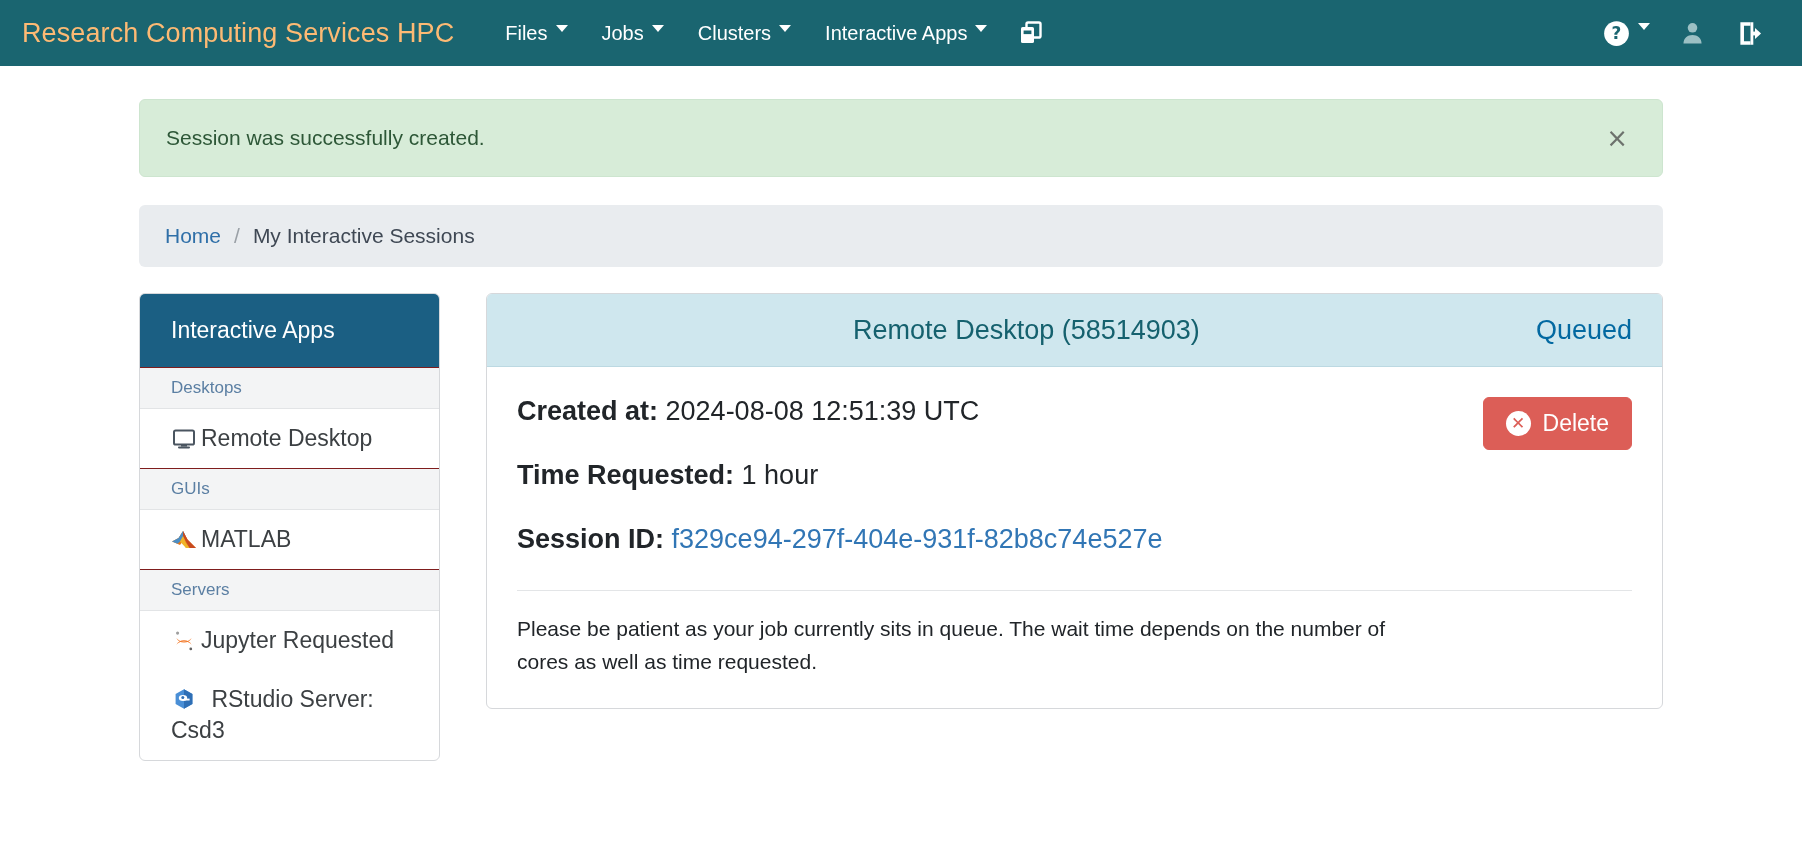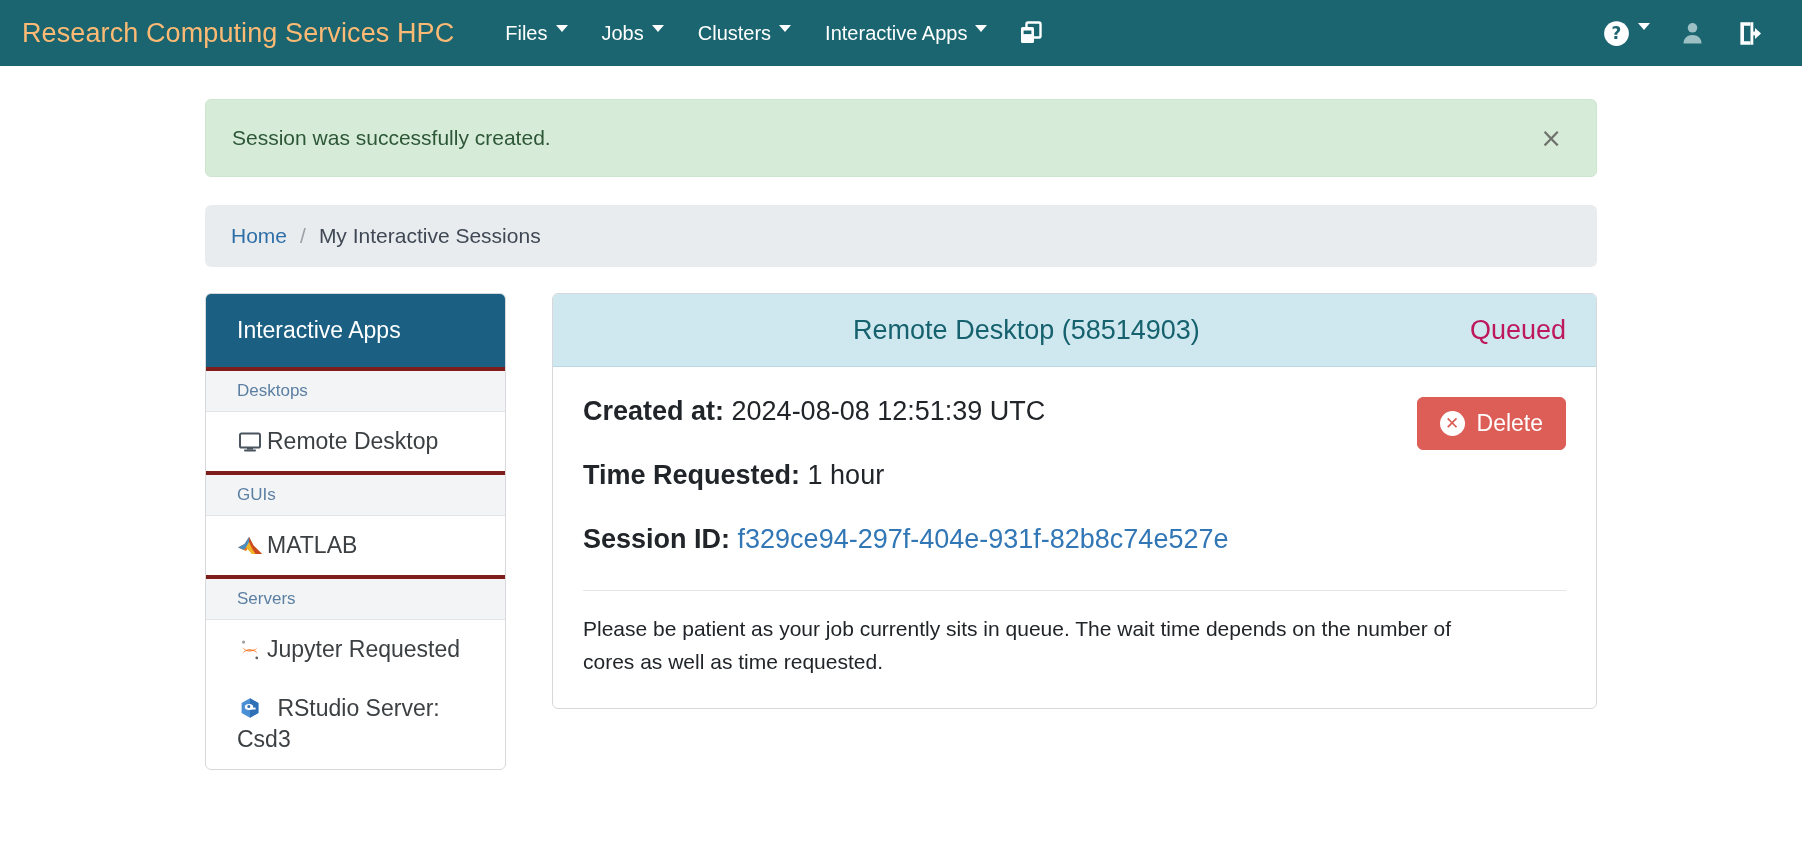--- a/index.html
+++ b/index.html
@@ -55,21 +55,21 @@
     margin-left: auto;
     display: flex;
     align-items: center;
     gap: 4px;
     padding-right: 8px;
   }
   .nav-right .nav-item { padding: 10px 12px; }
 
   
   .container {
-    width: 1392px;
+    width: 1524px;
     margin: 0 auto;
     padding-top: 33px;
   }
 
   
   .alert {
     background: #d7ecd8;
     border: 1px solid #cde5cf;
     border-radius: 6px;
     padding: 22px 26px;
@@ -121,21 +121,21 @@
     background: #ffffff;
   }
   .sidebar-header {
     background: #1b5f83;
     color: #ffffff;
     font-size: 23px;
     padding: 23px 31px;
   }
   .group-label {
     background: #f3f4f5;
-    border-top: 4px solid #7f1d1d;
+    border-top: 1px solid #7f1d1d;
     border-bottom: 1px solid #e2e4e6;
     color: #5b7fa3;
     font-size: 17px;
     padding: 10px 31px;
   }
   .app-item {
     display: flex;
     align-items: center;
     gap: 4px;
     padding: 14px 31px;
@@ -173,21 +173,21 @@
     height: 72px;
     text-align: center;
   }
   .card-title {
     font-size: 27px;
     color: #15616e;
     flex: 1;
   }
   .card-status {
     font-size: 27px;
-    color: #be185d;
+    color: #0369a1;
   }
   .card-body { padding: 26px 30px 30px 30px; }
   .detail-row {
     font-size: 27px;
     color: #212529;
     margin-bottom: 26px;
     line-height: 1.4;
   }
   .detail-row .k { font-weight: bold; }
   .detail-row .v { color: #212529; }

